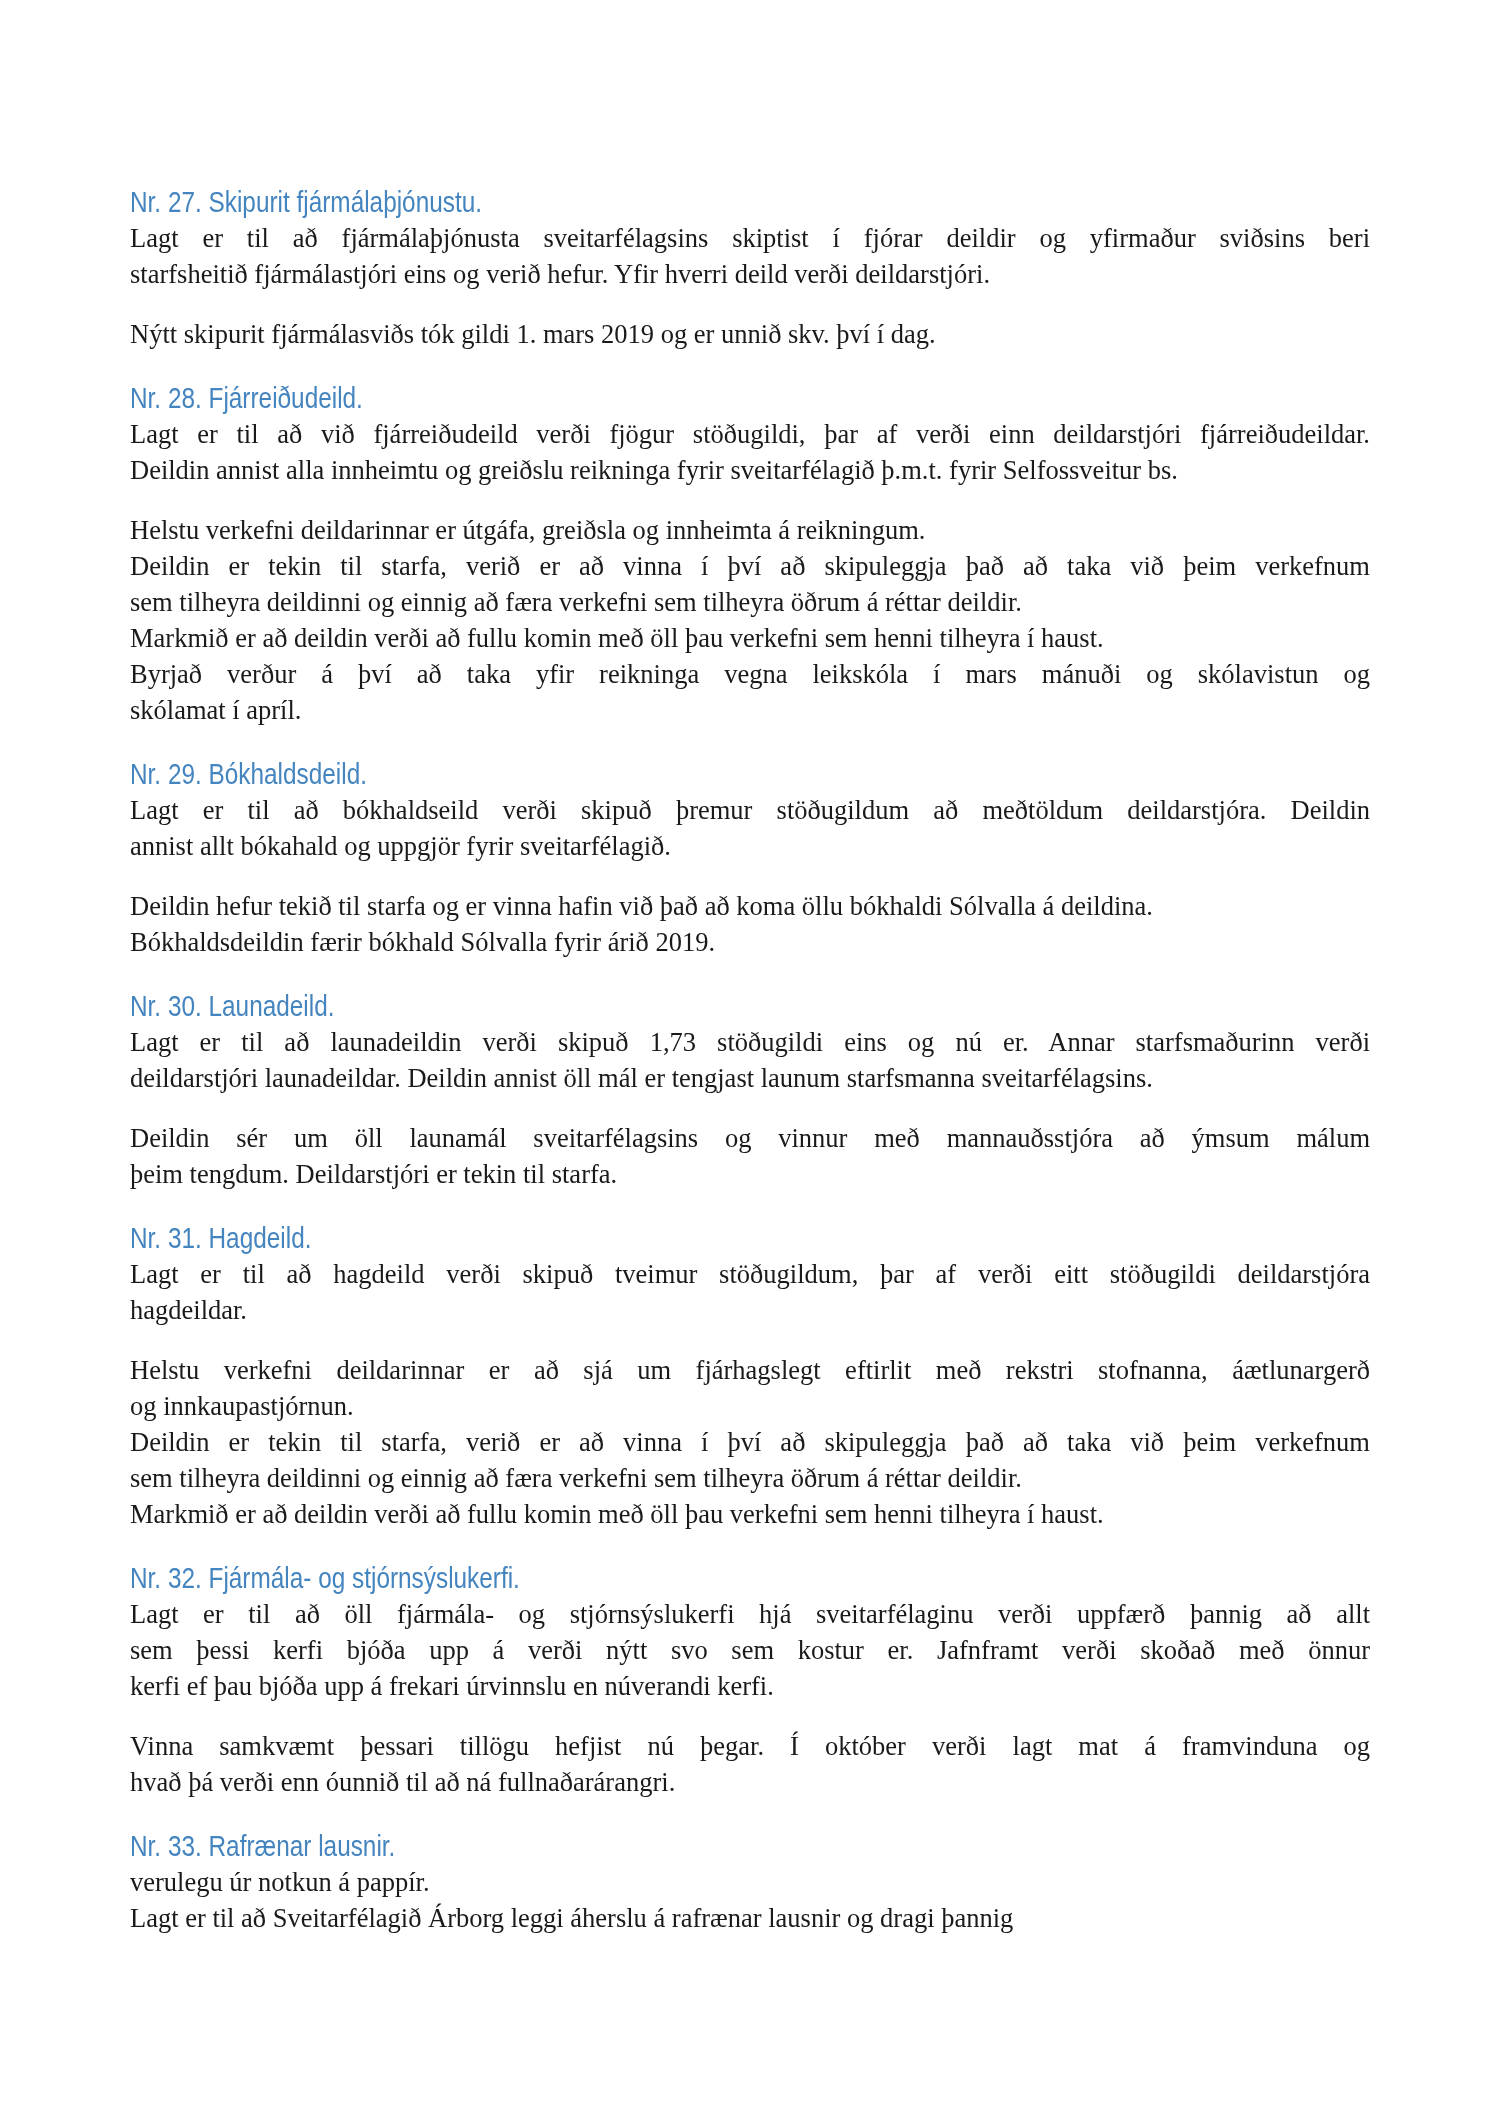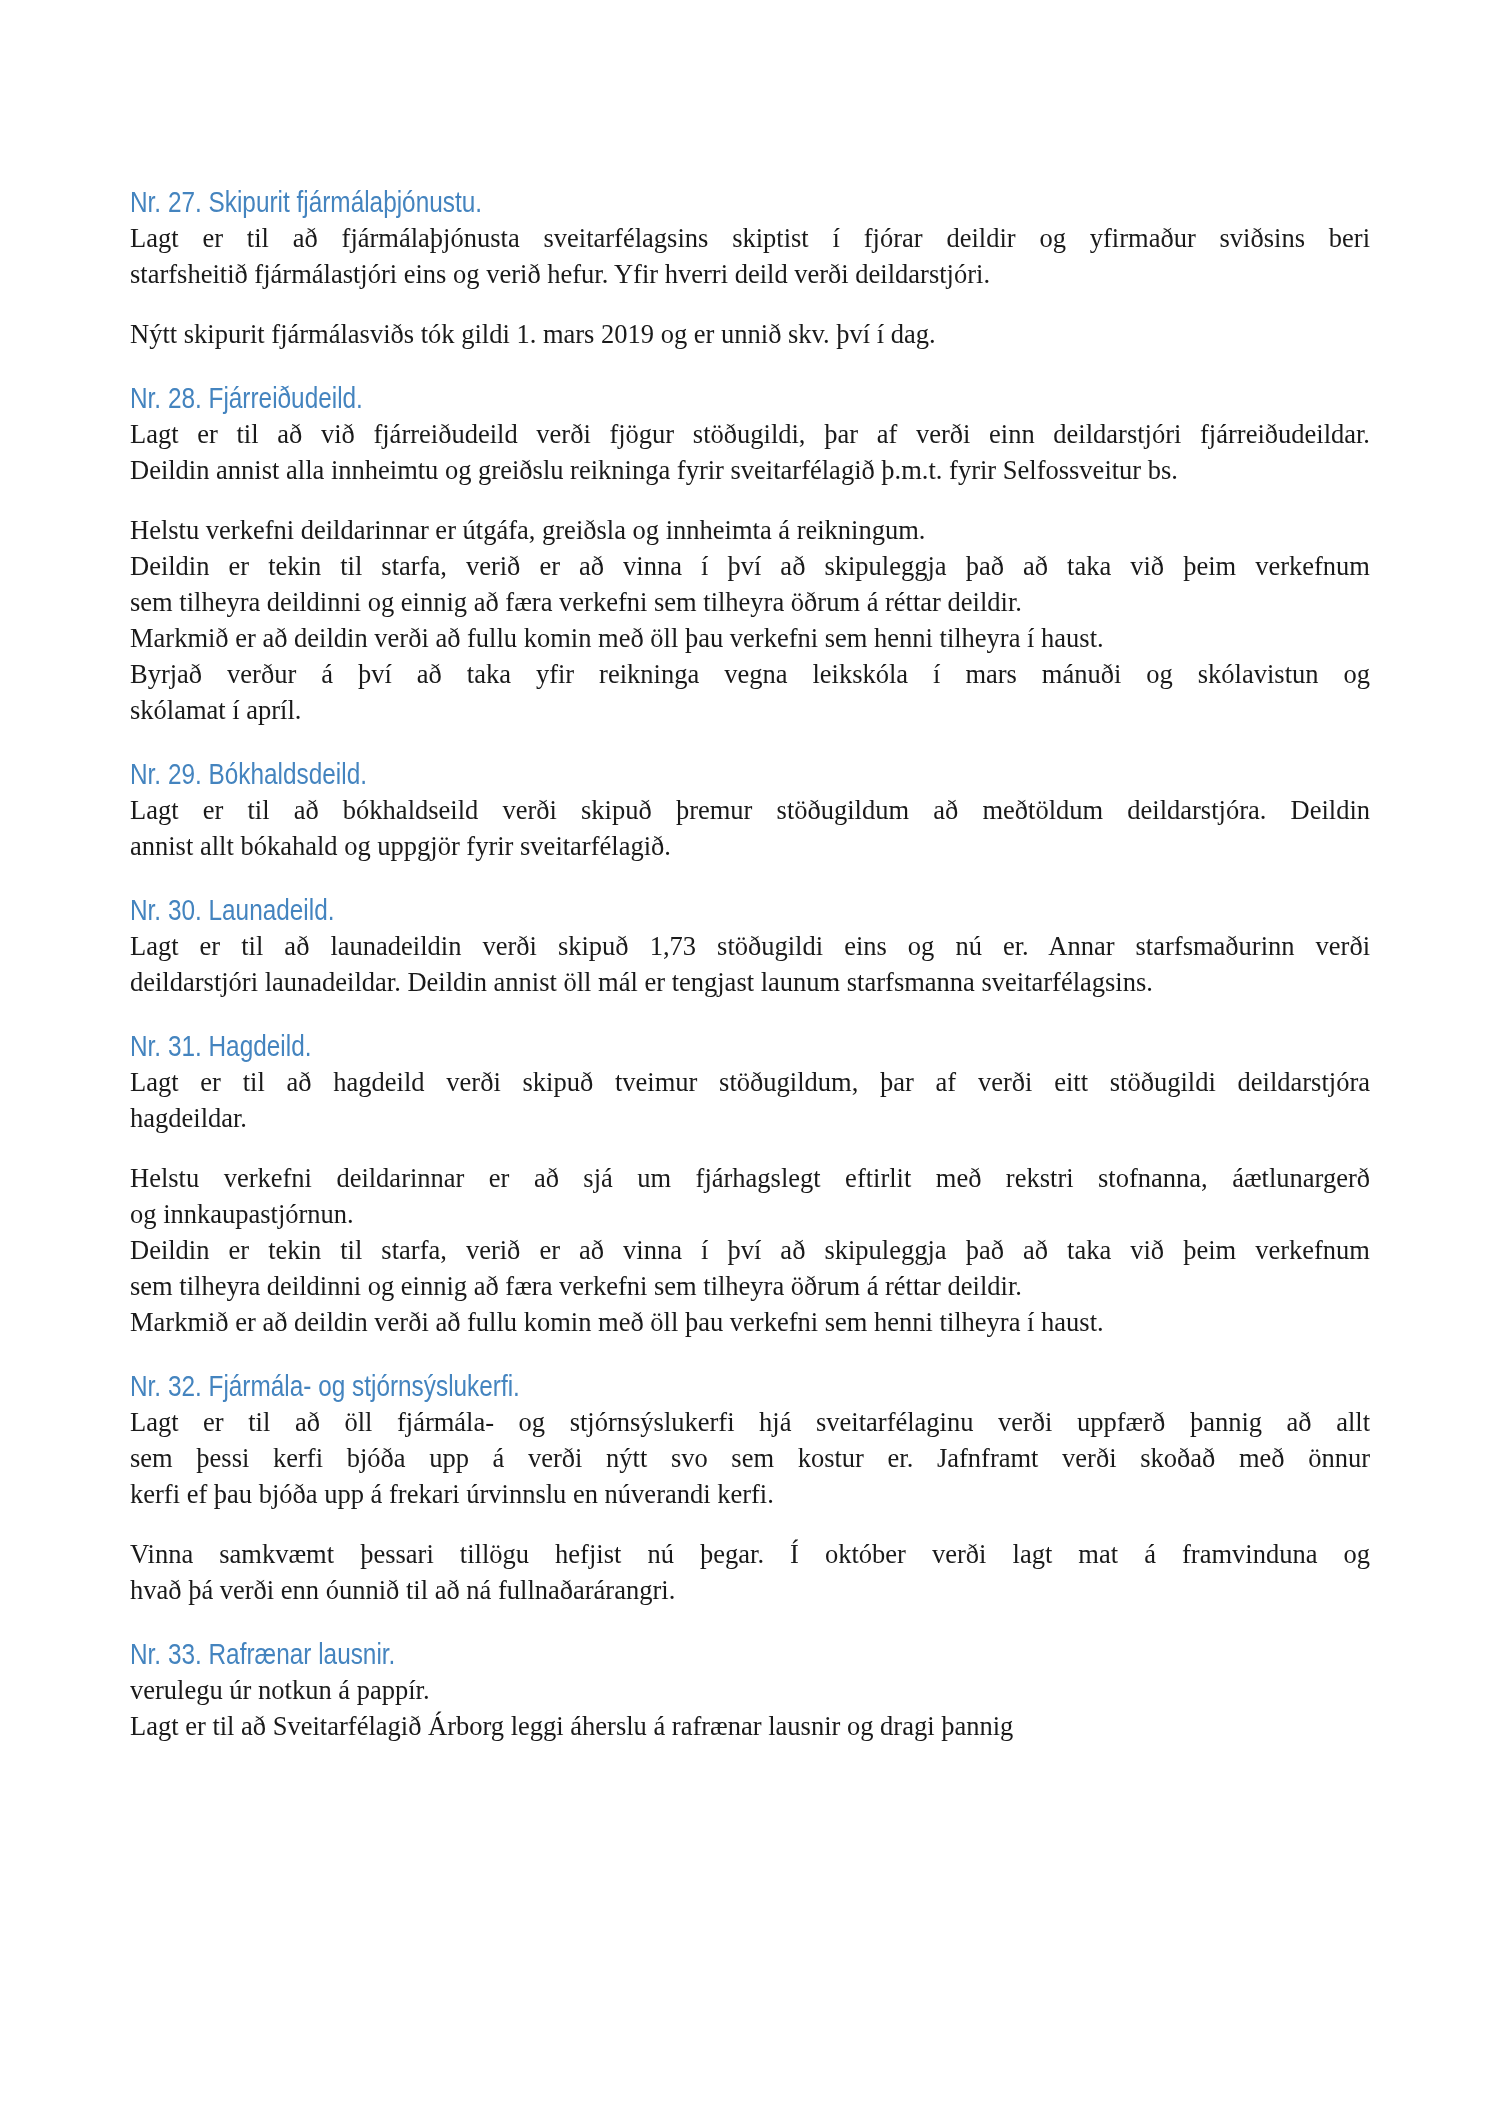--- a/index.html
+++ b/index.html
@@ -78,26 +78,34 @@
         <div class="line fill">Byrjað verður á því að taka yfir reikninga vegna leikskóla í mars mánuði og skólavistun og</div>
         <div class="line">skólamat í apríl.</div>
       </div>
     </section>
     <section>
       <h2 class="heading"><span class="htext">Nr. 29. Bókhaldsdeild.</span></h2>
       <div class="lead">
         <div class="line fill">Lagt er til að bókhaldseild verði skipuð þremur stöðugildum að meðtöldum deildarstjóra. Deildin</div>
         <div class="line">annist allt bókahald og uppgjör fyrir sveitarfélagið.</div>
       </div>
+      <div class="block">
+        <div class="line">Deildin hefur tekið til starfa og er vinna hafin við það að koma öllu bókhaldi Sólvalla á deildina.</div>
+        <div class="line">Bókhaldsdeildin færir bókhald Sólvalla fyrir árið 2019.</div>
+      </div>
     </section>
     <section>
       <h2 class="heading"><span class="htext">Nr. 30. Launadeild.</span></h2>
       <div class="lead">
         <div class="line fill">Lagt er til að launadeildin verði skipuð 1,73 stöðugildi eins og nú er. Annar starfsmaðurinn verði</div>
         <div class="line">deildarstjóri launadeildar. Deildin annist öll mál er tengjast launum starfsmanna sveitarfélagsins.</div>
+      </div>
+      <div class="block">
+        <div class="line fill">Deildin sér um öll launamál sveitarfélagsins og vinnur með mannauðsstjóra að ýmsum málum</div>
+        <div class="line">þeim tengdum. Deildarstjóri er tekin til starfa.</div>
       </div>
     </section>
     <section>
       <h2 class="heading"><span class="htext">Nr. 31. Hagdeild.</span></h2>
       <div class="lead">
         <div class="line fill">Lagt er til að hagdeild verði skipuð tveimur stöðugildum, þar af verði eitt stöðugildi deildarstjóra</div>
         <div class="line">hagdeildar.</div>
       </div>
       <div class="block">
         <div class="line fill">Helstu verkefni deildarinnar er að sjá um fjárhagslegt eftirlit með rekstri stofnanna, áætlunargerð</div>

